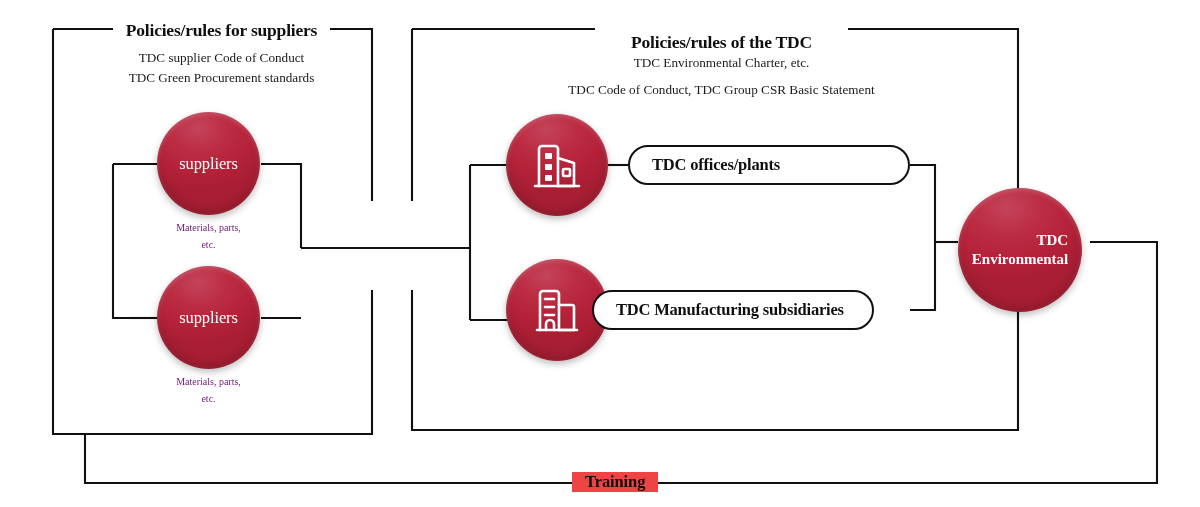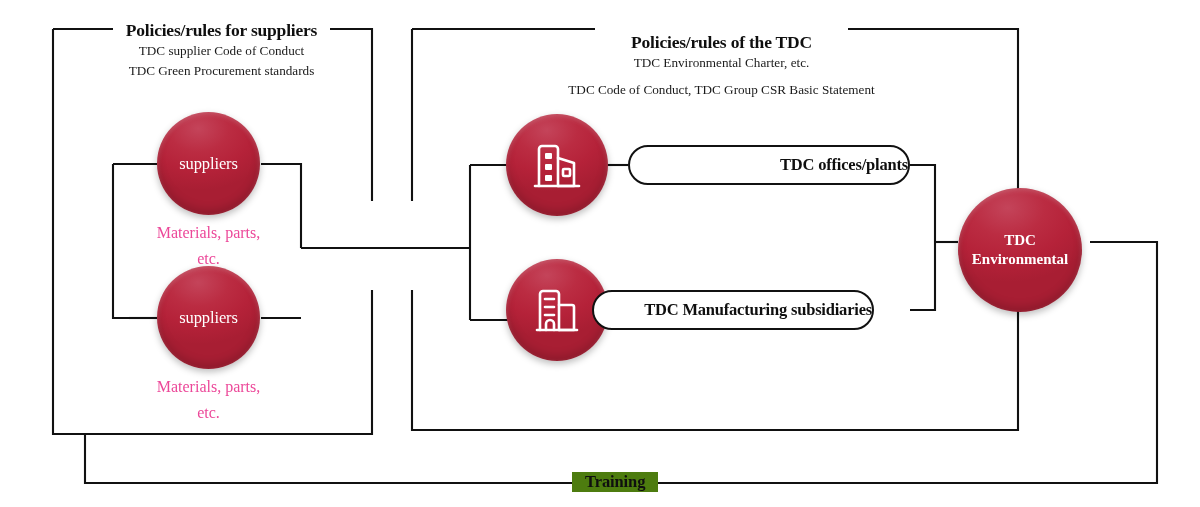--- a/index.html
+++ b/index.html
@@ -49,64 +49,63 @@
     background:
       radial-gradient(ellipse 78% 60% at 40% 16%, #c4445a 0%, #bb2c42 38%, #b52239 68%, #a81e33 100%);
     box-shadow:
       0 3px 7px rgba(0,0,0,0.26),
       inset 0 2px 5px rgba(255,255,255,0.20),
       inset 0 -5px 10px rgba(0,0,0,0.16);
     display:flex;
     align-items:center;
     justify-content:center;
     color:#ffffff;
-    text-align:center;
+    text-align:right;
   }
   .circ.suppliers{ width:103px; height:103px; font-size:16.5px; letter-spacing:-0.1px;}
   .circ.tdcintl{ width:124px; height:124px; font-size:15px; font-weight:bold; line-height:1.28;}
   .circ.icon{ width:102px; height:102px; }
   .circ .lbl{ pointer-events:none; }
 
   
   .cap{
     position:absolute;
     text-align:center;
-    font-size:16px;
+    font-size:10px;
     line-height:1.65;
-    color:#ec4899;
+    color:#701a75;
     white-space:nowrap;
   }
 
   
   .pill{
     position:absolute;
     border:2.1px solid #111;
     border-radius:999px;
     background:#fff;
     display:flex;
     align-items:center;
     box-sizing:border-box;
     padding-left:22px;
-    justify-content:flex-end;
   }
   .pill .ptext{
     font-size:16.5px;
     font-weight:bold;
     color:#0f0f0f;
     letter-spacing:-0.2px;
     white-space:nowrap;
   }
 
   
   .training{
     position:absolute;
     font-size:16.5px;
     font-weight:bold;
     color:#0f0f0f;
-    background:#4d7c0f;
+    background:#ef4444;
     padding:0 13px;
     white-space:nowrap;
     letter-spacing:-0.1px;
   }
 </style>
 </head>
 <body>
 
 <div id="canvas">
 
@@ -149,21 +148,21 @@
 
       <path d="M 1090 242 L 1157 242 L 1157 483 L 646 483"></path>
 
       <path d="M 85 434 L 85 483 L 572 483"></path>
 
     </g>
   </svg>
 
   <div class="sec-head" style="left:113px; top:20px; width:217px;">
     <div class="sec-title">Policies/rules for suppliers</div>
-    <div class="sec-sub" style="">TDC supplier Code of Conduct</div>
+    <div class="sec-sub" style="margin-top:7px;">TDC supplier Code of Conduct</div>
     <div class="sec-sub">TDC Green Procurement standards</div>
   </div>
 
   <div class="sec-head" style="left:595px; top:32px; width:253px;">
     <div class="sec-title">Policies/rules of the TDC</div>
     <div class="sec-sub" style="margin-left:-100px; width:453px;">TDC Environmental Charter, etc.</div>
     <div class="sec-sub" style="margin-top:7px; margin-left:-100px; width:453px;">TDC  Code of Conduct, TDC Group CSR Basic Statement</div>
   </div>
 
   <div class="circ suppliers" style="left:157px; top:112px;">

